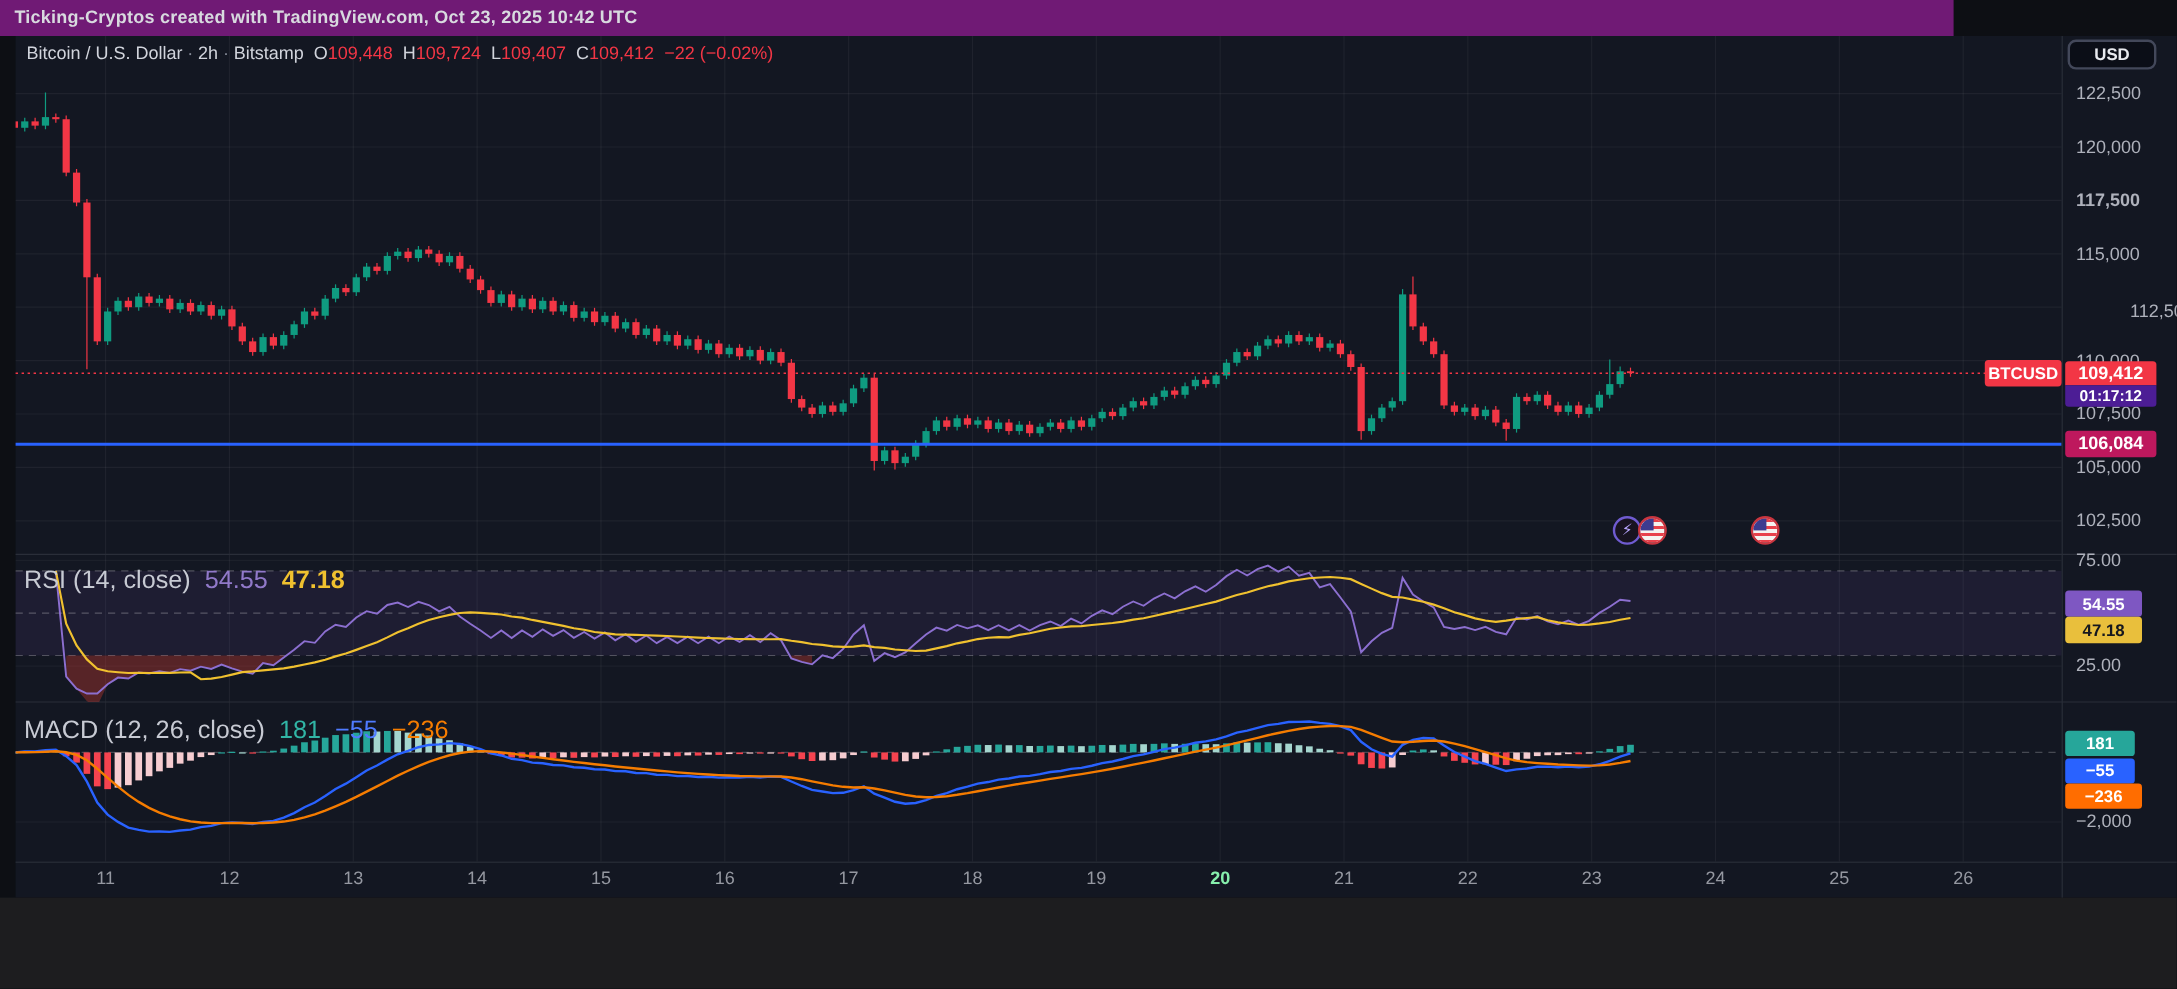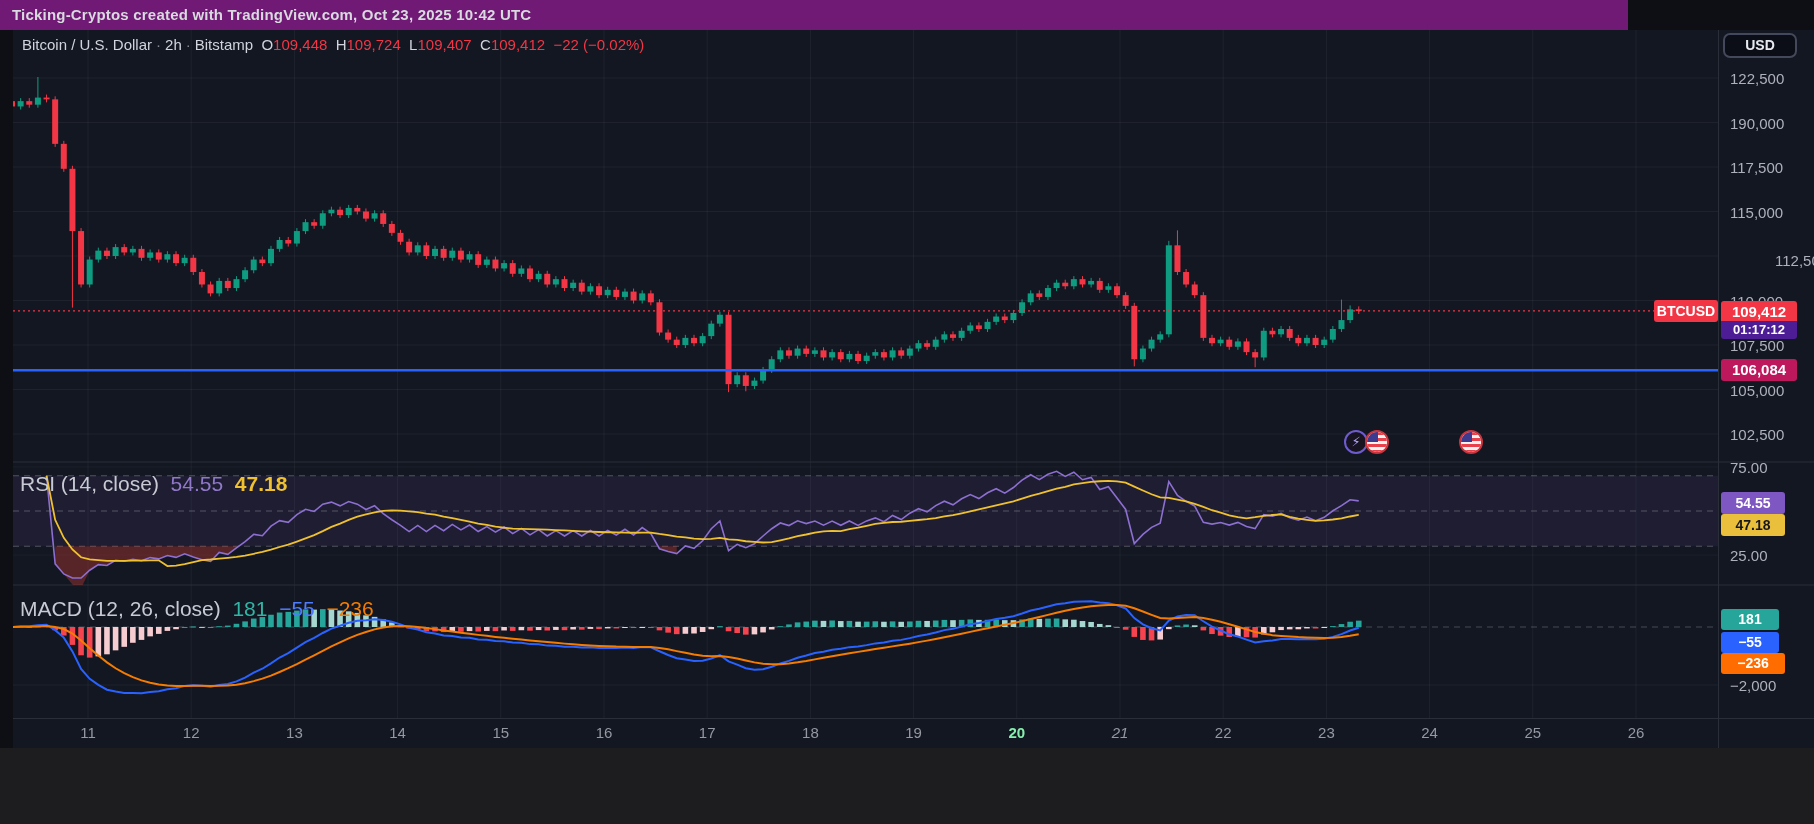--- a/index.html
+++ b/index.html
@@ -600,22 +600,22 @@
 
   <div class="panetitle" style="left:20px; top:597px;">
     <span style="color:#c7cad3">MACD (12, 26, close)</span>&nbsp;
     <span style="color:#31b5a5">181</span>&nbsp;
     <span style="color:#4f7bff">−55</span>&nbsp;
     <span style="color:#f57c00">−236</span>
   </div>
 
   <div id="yticks">
       <div class="ytick" style="top: 78px;">122,500</div>
-      <div class="ytick" style="top: 122.5px;">190,000</div>
-      <div class="ytick" style="top: 167px;">117,500</div>
+      <div class="ytick" style="top: 122.5px;">120,000</div>
+      <div class="ytick" style="top: 167px; font-weight: bold;">117,500</div>
       <div class="ytick" style="top: 211.5px;">115,000</div>
       <div class="ytick" style="top: 260px; margin-left: 45px;">112,500</div>
       <div class="ytick" style="top: 300.5px;">110,000</div>
       <div class="ytick" style="top: 345px;">107,500</div>
       <div class="ytick" style="top: 389.5px;">105,000</div>
       <div class="ytick" style="top: 434px;">102,500</div>
       <div class="ytick" style="top: 466.938px;">75.00</div>
       <div class="ytick" style="top: 555.062px;">25.00</div>
       <div class="ytick" style="top: 685px;">−2,000</div>
     </div>
@@ -623,21 +623,21 @@
       <div class="xtick" style="left: 88px;">11</div>
       <div class="xtick" style="left: 191.2px;">12</div>
       <div class="xtick" style="left: 294.4px;">13</div>
       <div class="xtick" style="left: 397.6px;">14</div>
       <div class="xtick" style="left: 500.8px;">15</div>
       <div class="xtick" style="left: 604px;">16</div>
       <div class="xtick" style="left: 707.2px;">17</div>
       <div class="xtick" style="left: 810.4px;">18</div>
       <div class="xtick" style="left: 913.6px;">19</div>
       <div class="xtick em" style="left: 1016.8px;">20</div>
-      <div class="xtick" style="left: 1120px; font-style: italic;">21</div>
+      <div class="xtick" style="left: 1120px;">21</div>
       <div class="xtick" style="left: 1223.2px;">22</div>
       <div class="xtick" style="left: 1326.4px;">23</div>
       <div class="xtick" style="left: 1429.6px;">24</div>
       <div class="xtick" style="left: 1532.8px;">25</div>
       <div class="xtick" style="left: 1636px;">26</div>
     </div>
   <div class="axisline" style="left:1718px; top:30px; width:1px; height:718px;"></div>
   <div class="axisline" style="left:13px; top:718px; width:1801px; height:1px;"></div>
 
   <div class="badge" id="symtag">BTCUSD</div>

